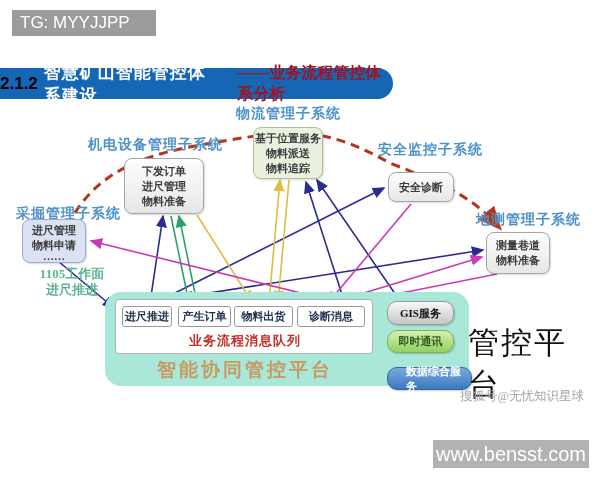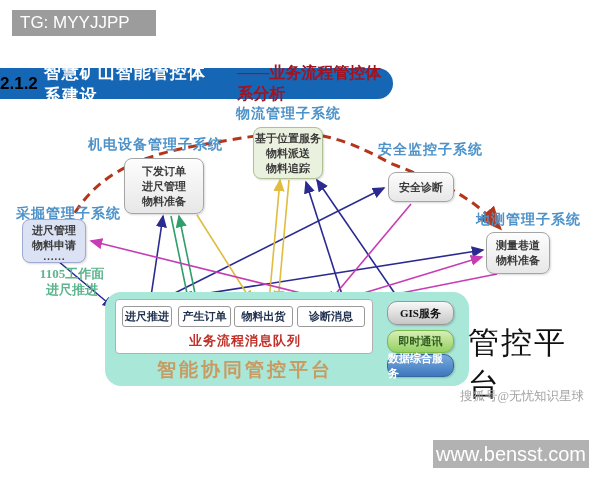--- a/index.html
+++ b/index.html
@@ -50,21 +50,21 @@
                font-weight:bold;font-size:13px;letter-spacing:1px;
                font-family:"Liberation Serif",serif;}
   .platform-name{left:125px;top:357px;width:240px;text-align:center;z-index:3;color:#c79b62;
                  font-weight:bold;font-size:19px;letter-spacing:3px;
                  font-family:"Liberation Serif",serif;}
   .svc{left:387px;width:65px;z-index:3;border:1px solid #999;border-radius:10px;
        display:flex;align-items:center;justify-content:center;font-weight:bold;
        font-size:11px;font-family:"Liberation Serif",serif;box-shadow:1px 1px 2px rgba(0,0,0,.2);}
   .svc-gis{top:301px;height:22px;background:linear-gradient(#f8f8f8,#c6c6c6);color:#111;}
   .svc-im{top:330px;height:21px;background:linear-gradient(#d9efb5,#93cf62);color:#2f5d1e;border-color:#7ab84a;}
-  .svc-data{top:354px;height:21px;background:linear-gradient(#79abdf,#3d77bd);color:#fff;border-color:#33689f;}
+  .svc-data{top:367px;height:21px;background:linear-gradient(#79abdf,#3d77bd);color:#fff;border-color:#33689f;padding-left:18px;}
 
   .side-title{left:468px;top:322px;width:130px;z-index:3;color:#111;font-size:31px;
               letter-spacing:2px;font-family:"Liberation Serif",serif;}
   .sohu{left:460px;top:388px;width:135px;z-index:3;color:#a3a3a3;font-size:12.5px;
         font-family:"Liberation Serif",serif;white-space:nowrap;}
   .site-box{left:433px;top:440px;width:156px;height:28px;background:#b2b2b2;color:#fff;
             font-size:20px;display:flex;align-items:center;justify-content:center;z-index:4;}
 
   svg.edges{position:absolute;left:0;top:0;z-index:2;}
 </style>

